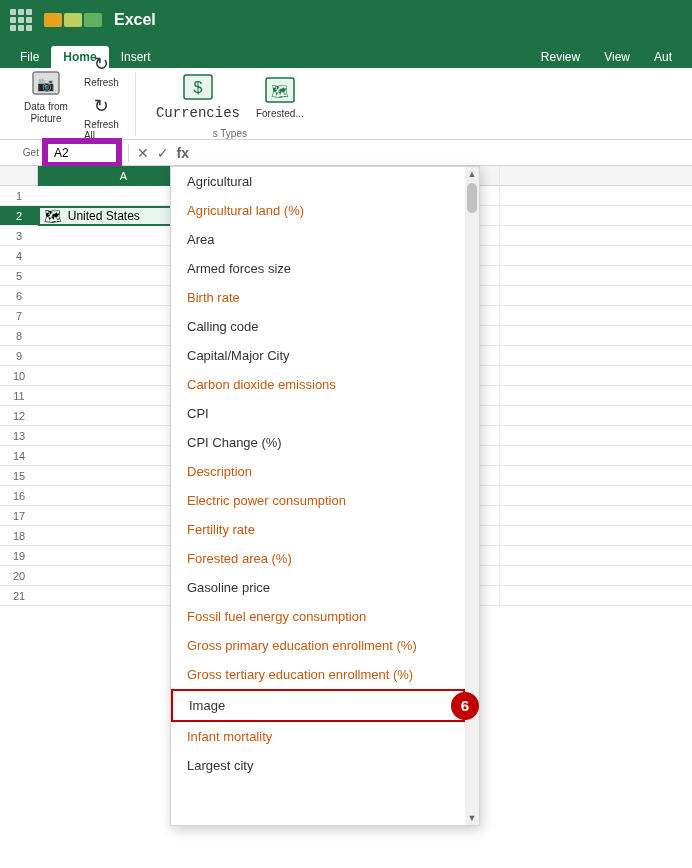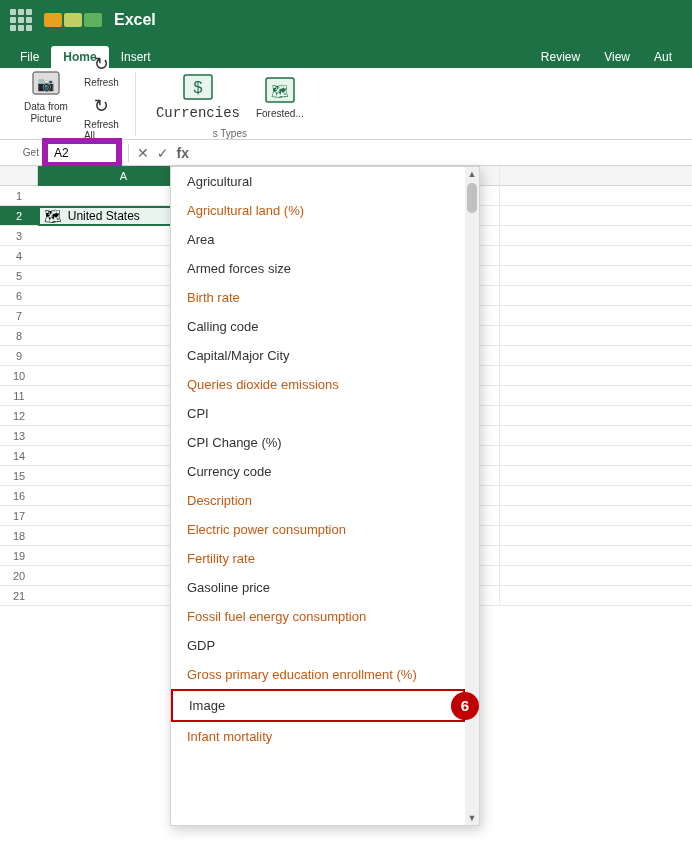--- a/index.html
+++ b/index.html
@@ -533,36 +533,37 @@
   <div class="dropdown-overlay" style="height:660px;">
     <div style="position:relative; height:100%;">
       <div class="dropdown-items" style="height:100%; overflow-y:scroll; padding-right:14px;">
         <div class="dropdown-item">Agricultural</div>
         <div class="dropdown-item highlighted">Agricultural land (%)</div>
         <div class="dropdown-item">Area</div>
         <div class="dropdown-item">Armed forces size</div>
         <div class="dropdown-item highlighted">Birth rate</div>
         <div class="dropdown-item">Calling code</div>
         <div class="dropdown-item">Capital/Major City</div>
-        <div class="dropdown-item highlighted">Queries dioxide emissions</div>
+        <div class="dropdown-item highlighted">Carbon dioxide emissions</div>
         <div class="dropdown-item">CPI</div>
         <div class="dropdown-item">CPI Change (%)</div>
-        <div class="dropdown-item">Currency code</div>
         <div class="dropdown-item highlighted">Description</div>
         <div class="dropdown-item highlighted">Electric power consumption</div>
         <div class="dropdown-item highlighted">Fertility rate</div>
+        <div class="dropdown-item highlighted">Forested area (%)</div>
         <div class="dropdown-item">Gasoline price</div>
         <div class="dropdown-item highlighted">Fossil fuel energy consumption</div>
-        <div class="dropdown-item">GDP</div>
         <div class="dropdown-item highlighted">Gross primary education enrollment (%)</div>
+        <div class="dropdown-item highlighted">Gross tertiary education enrollment (%)</div>
         <div style="position:relative;">
           <div class="dropdown-item selected-item">Image</div>
           <div class="step-badge" style="position:absolute;right:-14px;top:50%;transform:translateY(-50%);width:28px;height:28px;border-radius:50%;background:#c00000;color:#fff;font-size:15px;font-weight:bold;display:flex;align-items:center;justify-content:center;z-index:200;">6</div>
         </div>
         <div class="dropdown-item highlighted">Infant mortality</div>
+        <div class="dropdown-item">Largest city</div>
 
       </div>
 
       <div style="position:absolute;right:0;top:0;bottom:0;width:14px;background:#f0f0f0;">
         <div style="width:14px;height:14px;display:flex;align-items:center;justify-content:center;font-size:9px;color:#666;">▲</div>
         <div style="margin:2px auto;width:10px;height:30px;background:#c0c0c0;border-radius:5px;"></div>
         <div style="width:14px;height:14px;display:flex;align-items:center;justify-content:center;font-size:9px;color:#666;position:absolute;bottom:0;left:0;">▼</div>
       </div>
     </div>
   </div>

